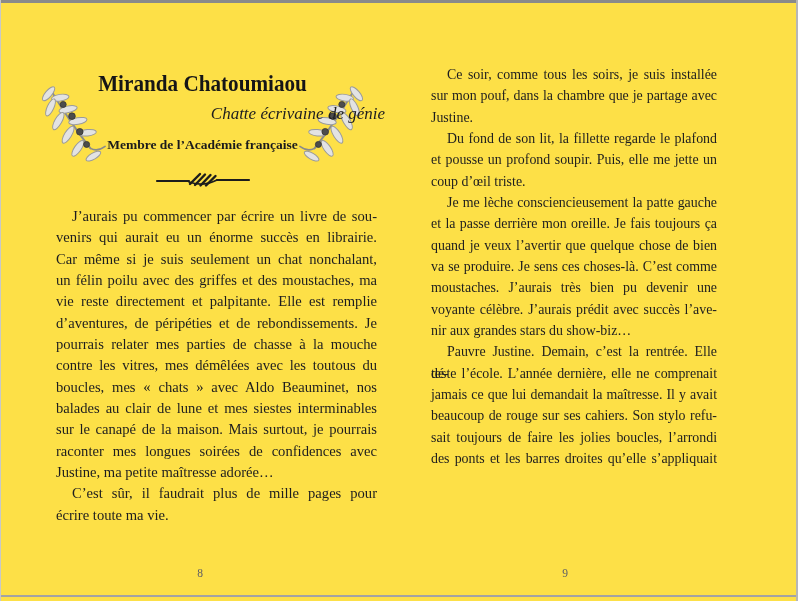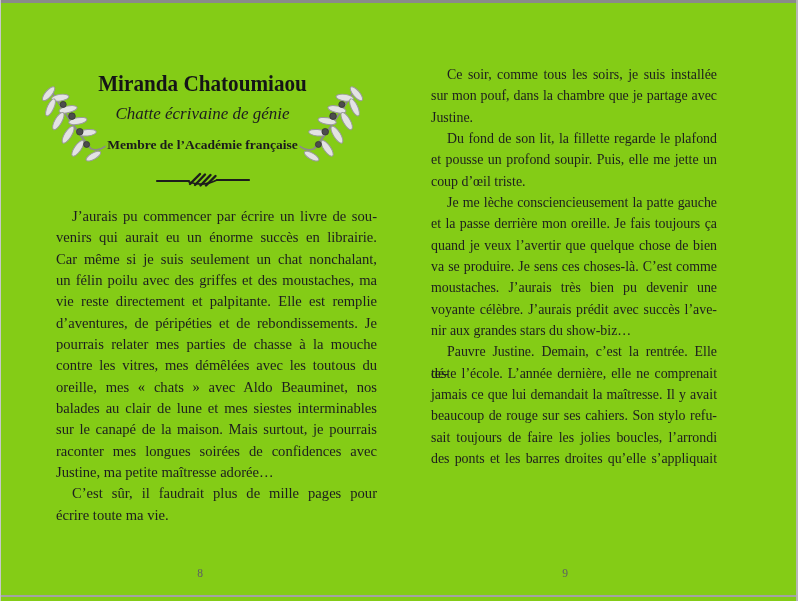--- a/index.html
+++ b/index.html
@@ -1,38 +1,38 @@
 <!DOCTYPE html>
 <html><head>
 <meta charset="utf-8">
 <style>
   html,body { margin:0; padding:0; background:#ffffff; }
   .screen {
-    position:relative; width:798px; height:601px; background:#84cc16;
+    position:relative; width:798px; height:601px; background:#fde047;
     overflow:hidden; font-family:"Liberation Serif", serif; color:#1d1d1f;
   }
   
   .edge-top    { position:absolute; left:0; top:0; width:798px; height:2.5px; background:#8a8a8a; }
   .edge-bottom { position:absolute; left:0; top:595px; width:798px; height:1.5px; background:#a3a3a3; }
   .edge-left   { position:absolute; left:0; top:0; width:1px; height:601px; background:#c8c8c8; }
   .edge-right  { position:absolute; left:796px; top:0; width:2px; height:601px; background:#b6b6b6; }
 
   .page { position:absolute; top:0; width:399px; height:601px; }
   .page-left  { left:0; }
   .page-right { left:375px; }
 
   
   .title {
     position:absolute; left:30px; top:71px; width:345px; margin:0;
     text-align:center; font-size:23px; font-weight:bold; color:#151517;
     transform:scaleX(.92); transform-origin:center;
   }
   .subtitle {
-    position:absolute; left:30px; top:104px; width:345px;
-    text-align:center; font-style:italic; font-size:17px; color:#1d1d1f;
+    position:absolute; left:40px; top:104px; width:345px;
+    text-align:right; font-style:italic; font-size:17px; color:#1d1d1f;
   }
   .affiliation {
     position:absolute; left:30px; top:137px; width:345px;
     text-align:center; font-weight:bold; font-size:13.5px; color:#1a1a1c;
   }
   .branch { position:absolute; width:70px; height:78px; }
   .branch-left  { left:36px; top:84px; }
   .branch-right { left:299px; top:84px; transform:scaleX(-1); }
   .divider { position:absolute; left:155px; top:168px; width:96px; height:20px; }
 
@@ -133,21 +133,21 @@
 
     <div class="body body-left">
         <div class="line i j">J’aurais pu commencer par écrire un livre de sou-</div>
         <div class="line j">venirs qui aurait eu un énorme succès en librairie.</div>
         <div class="line j">Car même si je suis seulement un chat nonchalant,</div>
         <div class="line j">un félin poilu avec des griffes et des moustaches, ma</div>
         <div class="line j">vie reste directement et palpitante. Elle est remplie</div>
         <div class="line j">d’aventures, de péripéties et de rebondissements. Je</div>
         <div class="line j">pourrais relater mes parties de chasse à la mouche</div>
         <div class="line j">contre les vitres, mes démêlées avec les toutous du</div>
-        <div class="line j">oreille, mes « chats » avec Aldo Beauminet, nos</div>
+        <div class="line j">boucles, mes « chats » avec Aldo Beauminet, nos</div>
         <div class="line j">balades au clair de lune et mes siestes interminables</div>
         <div class="line j">sur le canapé de la maison. Mais surtout, je pourrais</div>
         <div class="line j">raconter mes longues soirées de confidences avec</div>
         <div class="line">Justine, ma petite maîtresse adorée…</div>
         <div class="line i j">C’est sûr, il faudrait plus de mille pages pour</div>
         <div class="line">écrire toute ma vie.</div>
       </div>
     <div class="folio folio-left">8</div>
   </div>
 

